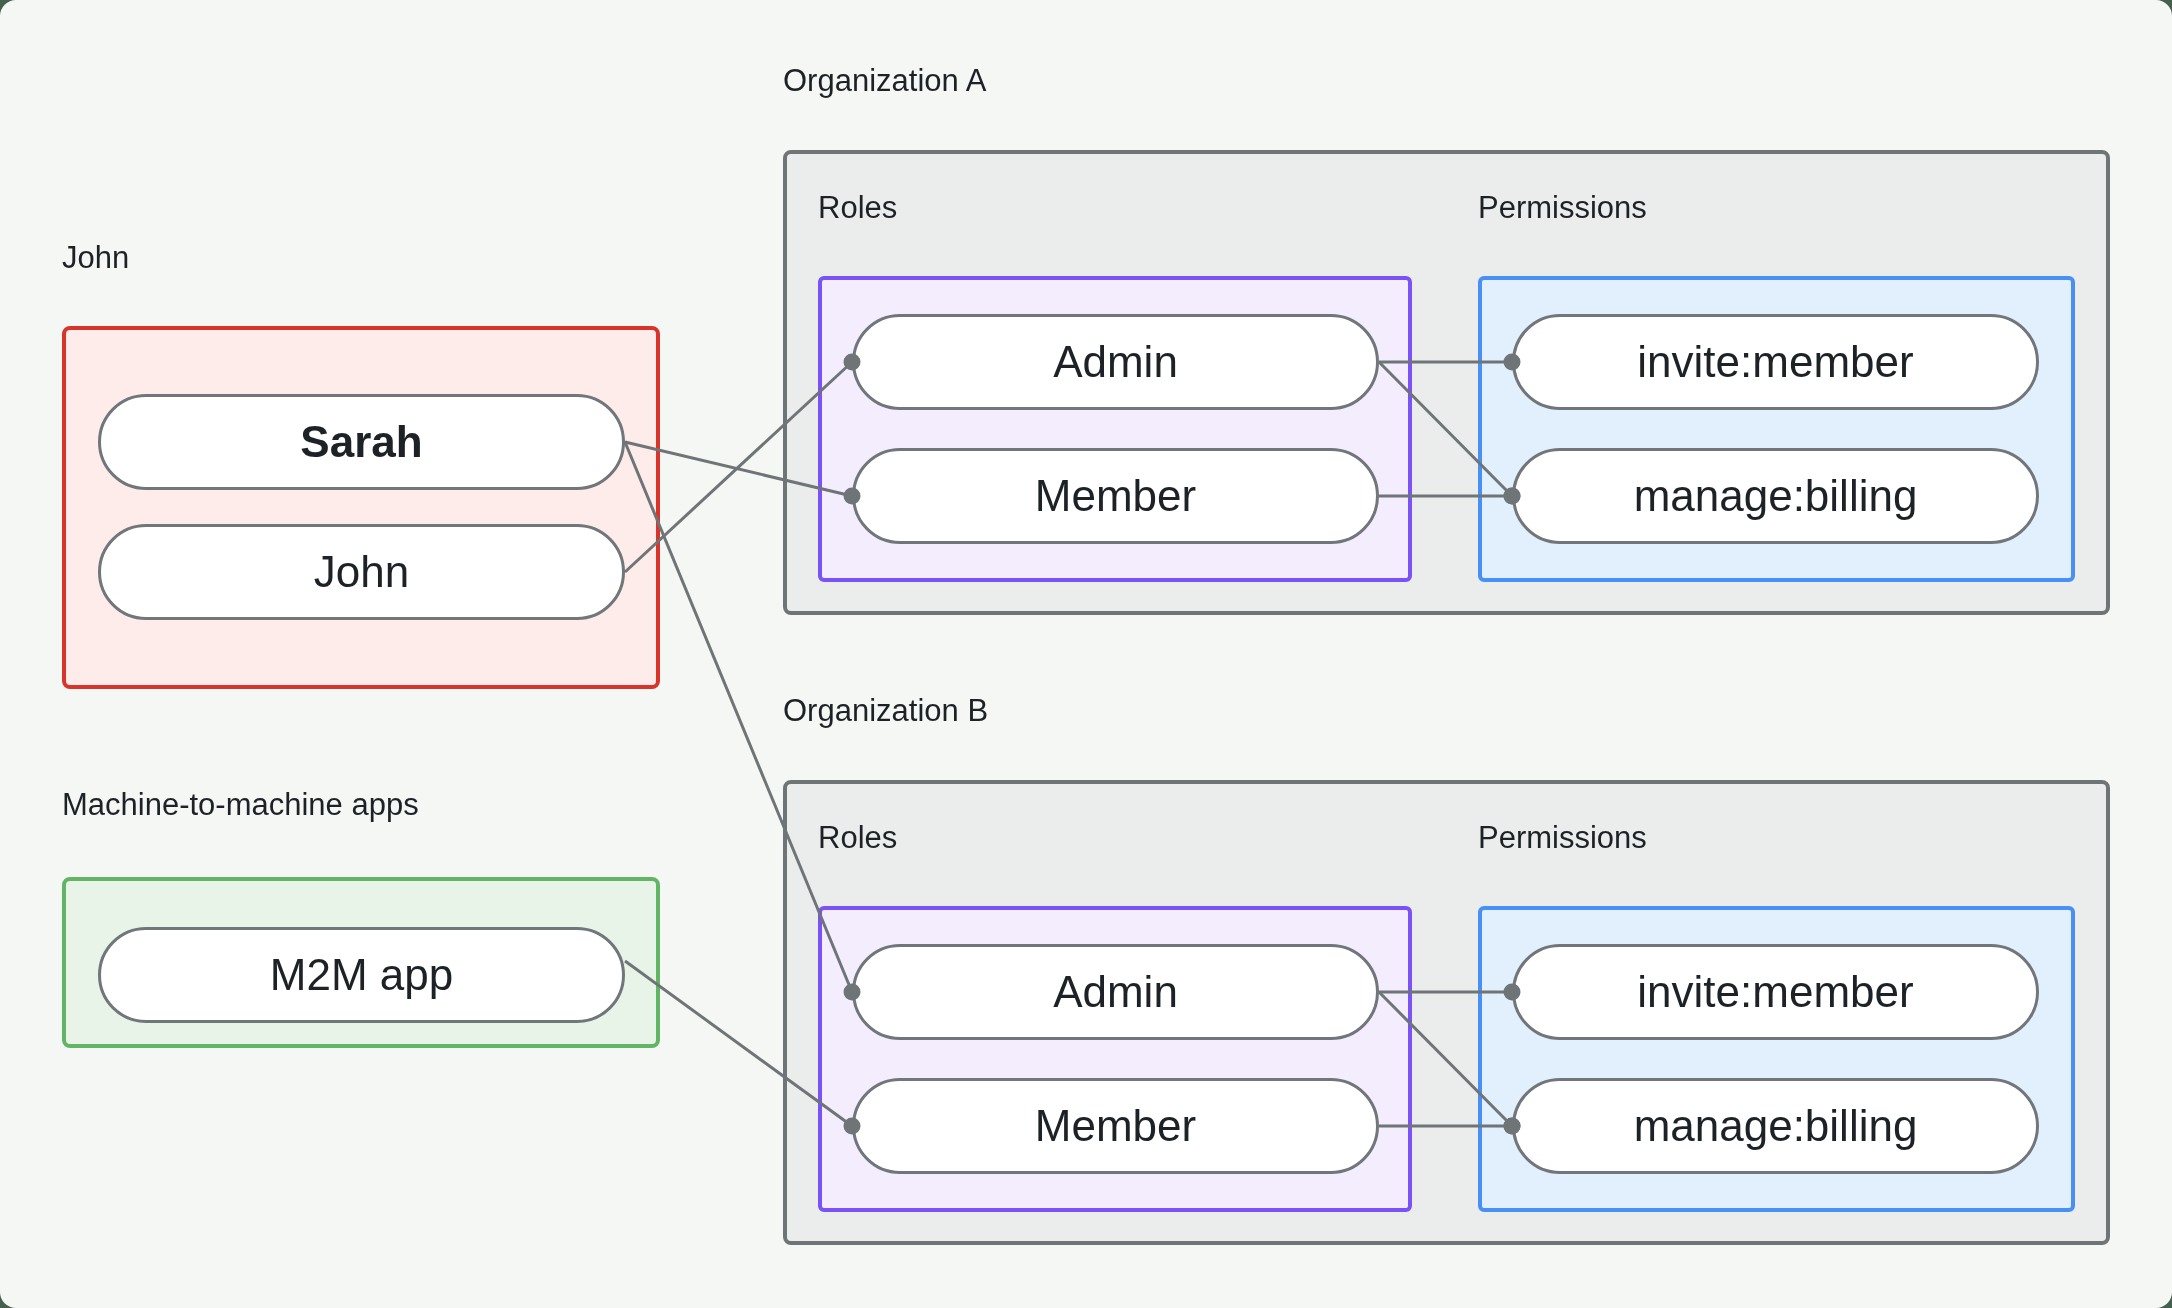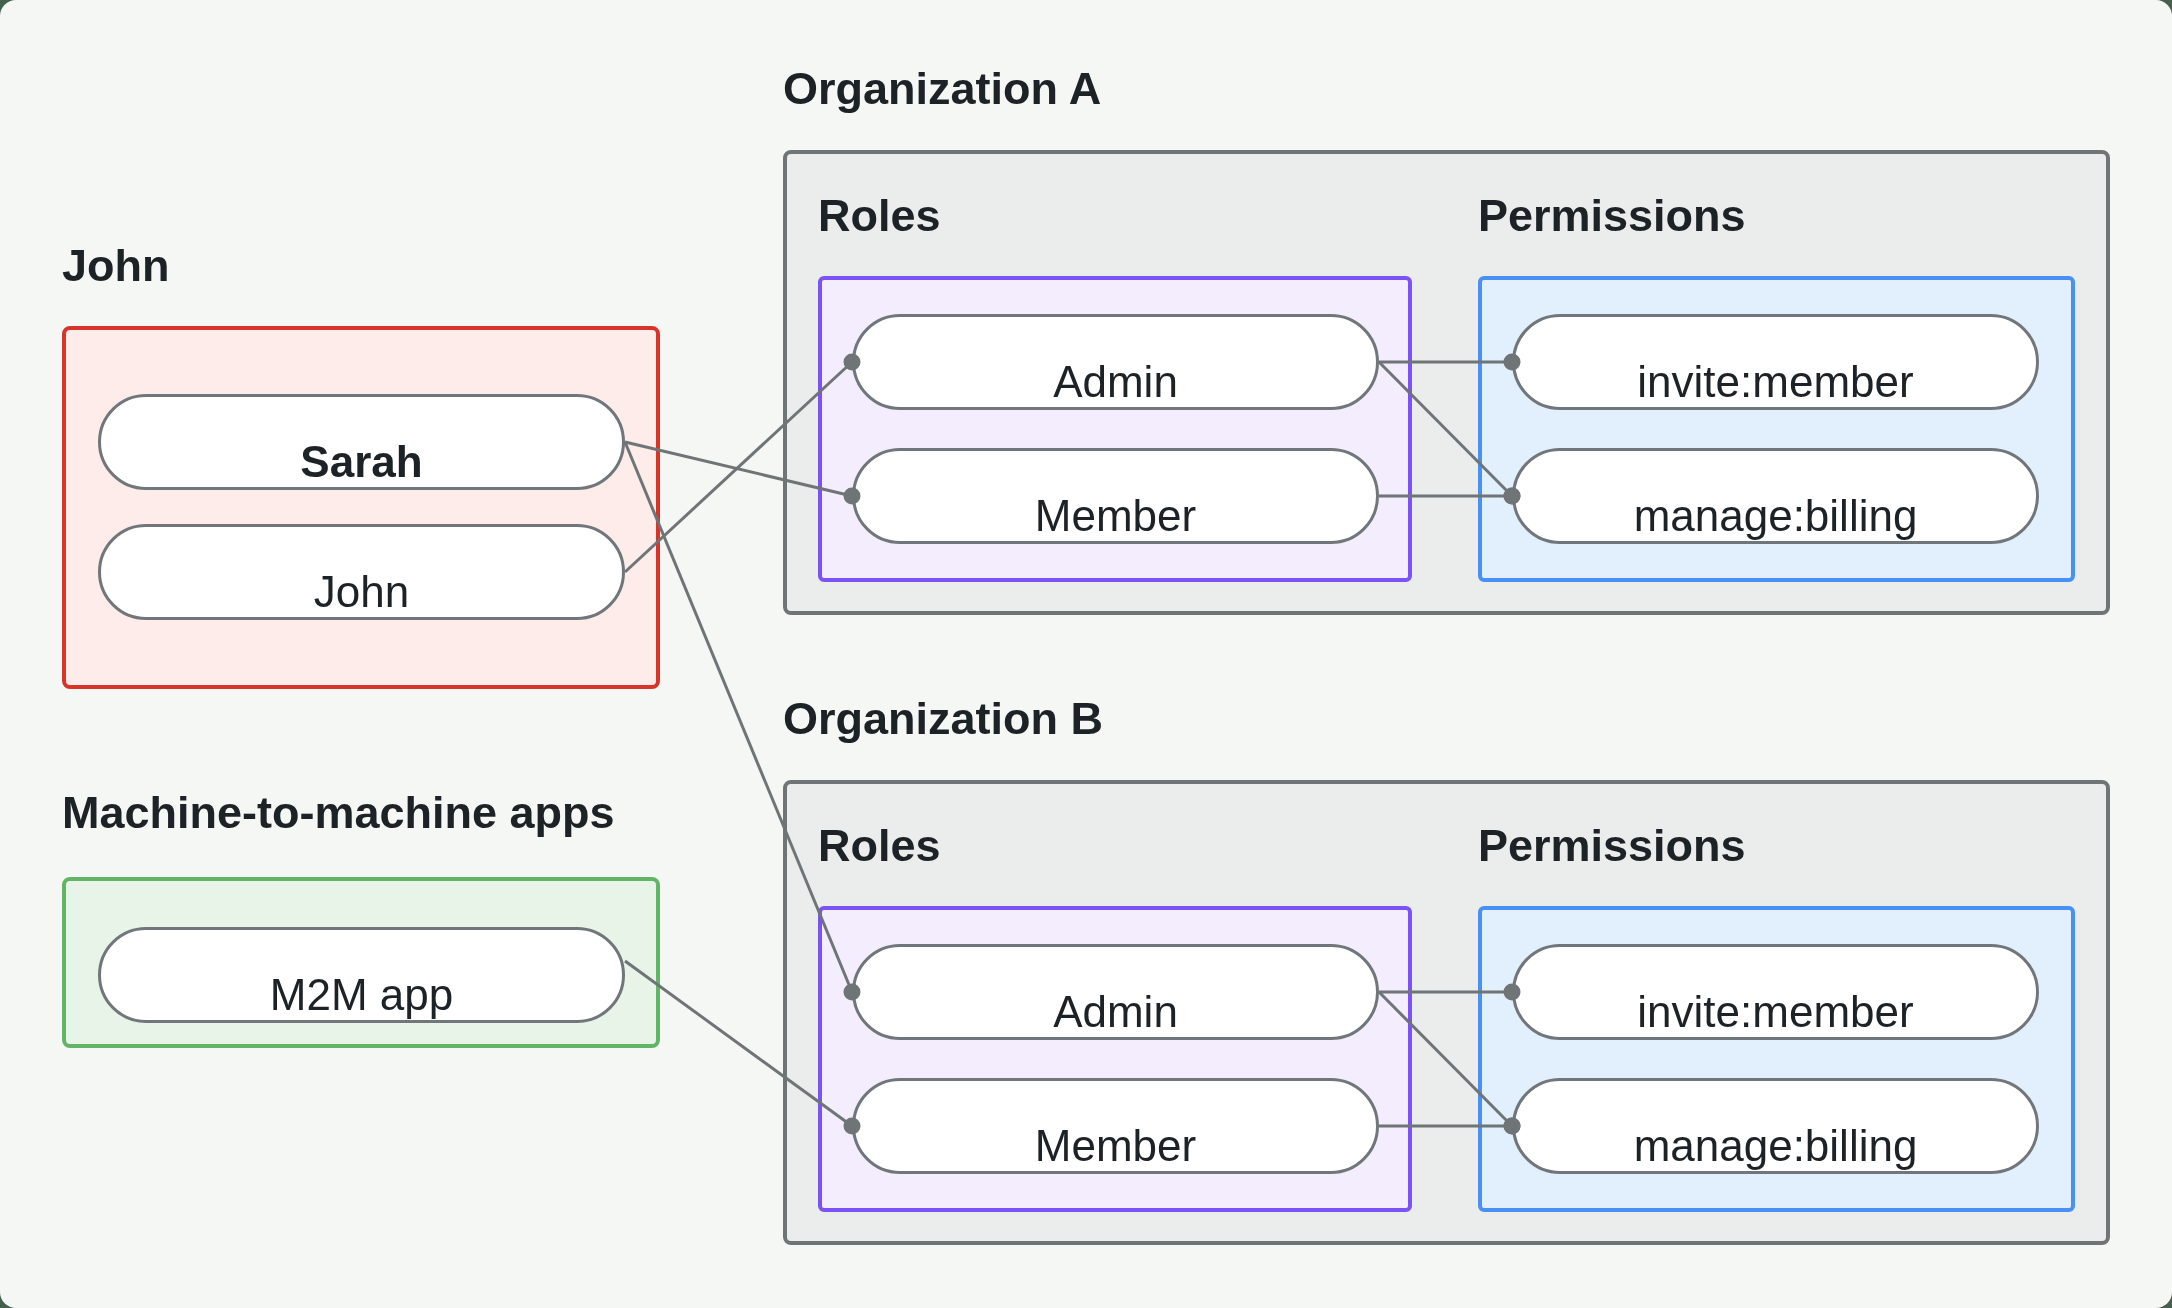--- a/index.html
+++ b/index.html
@@ -28,43 +28,43 @@
   .canvas {
     position: relative;
     width: 2172px;
     height: 1308px;
     background: var(--canvas-background);
     border-radius: 16px;
     overflow: hidden;
   }
   .label {
     position: absolute;
-    font-size: 45px;
-    font-weight: 700;
+    font-size: 31px;
+    font-weight: 400;
     color: var(--text);
     line-height: 1.15;
     white-space: nowrap;
     z-index: 2;
   }
   .groupbox {
     position: absolute;
     border-style: solid;
     border-width: 4px;
     border-radius: 8px;
     z-index: 1;
   }
   .pill {
     position: absolute;
     width: 527px;
     height: 96px;
     background: var(--pill-fill);
     border: 3px solid var(--pill-border);
     border-radius: 48px;
     display: flex;
-    align-items: flex-end;
+    align-items: center;
     justify-content: center;
     font-size: 44px;
     font-weight: 400;
     color: var(--text);
     white-space: nowrap;
     z-index: 2;
   }
   
   .users-label   { left: 62px;  top: 240px; }
   .users-box     { left: 62px;  top: 326px; width: 598px; height: 363px;

